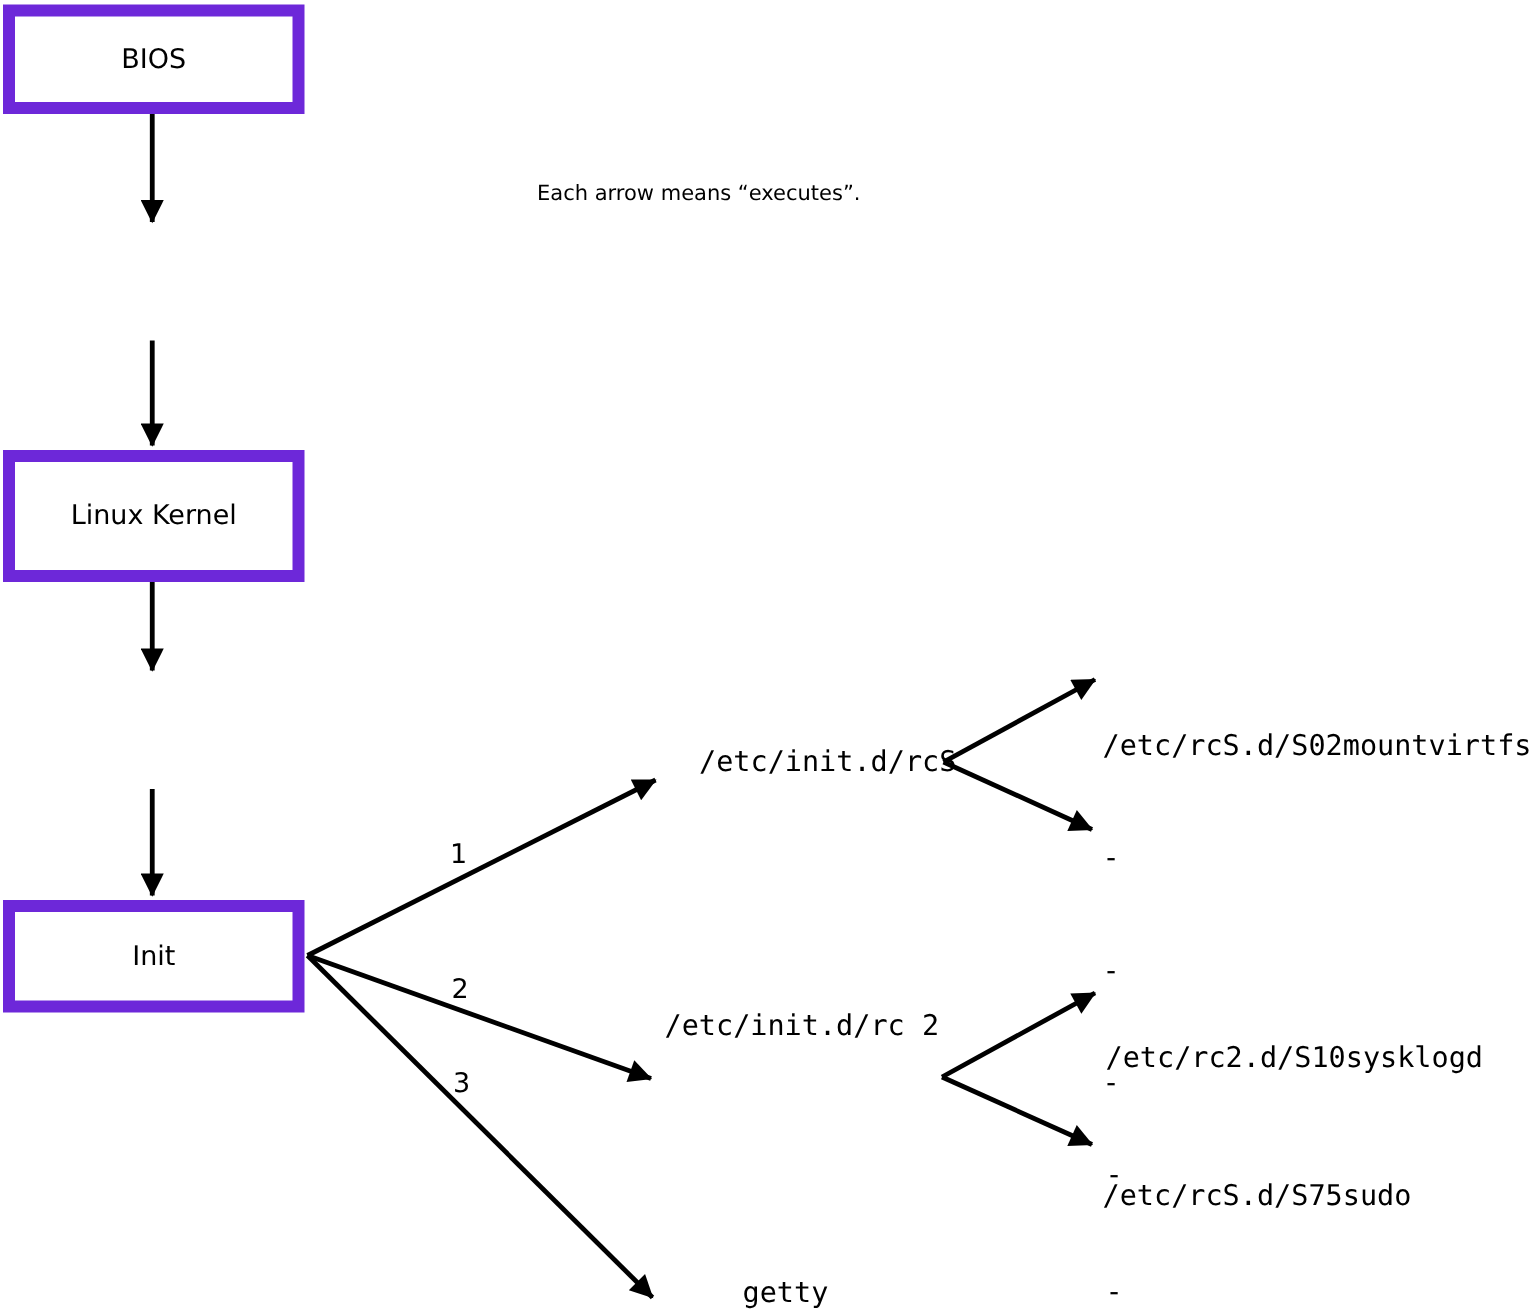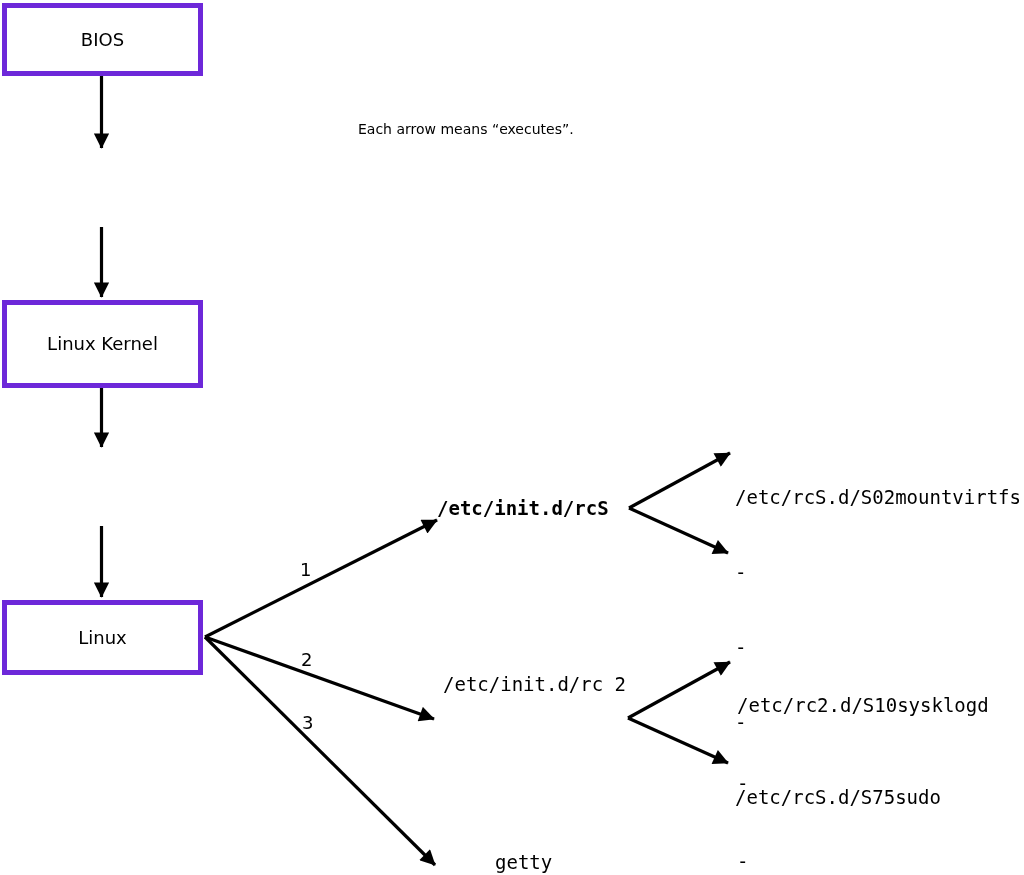--- a/index.html
+++ b/index.html
@@ -15,21 +15,21 @@
   .arrows-layer {
     position: absolute;
     left: 0; top: 0;
     width: 1024px; height: 875px;
   }
   .node-box {
     position: absolute;
     left: 2px;
     width: 201px;
     box-sizing: border-box;
-    border: 5px solid #6d28d9;
+    border: 8px solid #6d28d9;
     background: #ffffff;
     display: flex;
     align-items: center;
     justify-content: center;
     font-size: 18px;
     line-height: 22px;
     white-space: nowrap;
   }
   .box-bios        { top: 3px;   height: 73px; }
   .box-bootloader  { top: 151px; height: 76px; }
@@ -51,21 +51,21 @@
   .num-1 { left: 300px; top: 559px; }
   .num-2 { left: 301px; top: 649px; }
   .num-3 { left: 302px; top: 712px; }
   .mono {
     position: absolute;
     font-family: "DejaVu Sans Mono", monospace;
     font-size: 19px;
     line-height: 25px;
     white-space: pre;
   }
-  .target-rcs   { left: 437px; top: 496px; font-weight: bold; }
+  .target-rcs   { left: 466px; top: 496px; }
   .target-rc2   { left: 443px; top: 672px; }
   .target-getty { left: 448px; top: 850px; margin-left: 47px; }
   .scripts-rcs  { left: 735px; top: 435px; line-height: 25px; }
   .scripts-rc2  { left: 737px; top: 640px; line-height: 26px; }
 </style>
 </head>
 <body>
 
 <div class="stage">
 
@@ -94,21 +94,21 @@
     </g>
   </svg>
 
   <div class="node-box box-bios">
     <span>BIOS</span>
   </div>
   <div class="node-box box-kernel">
     <span>Linux Kernel</span>
   </div>
   <div class="node-box box-init">
-    <span>Linux</span>
+    <span>Init</span>
   </div>
 
   <div class="caption">Each arrow means “executes”.</div>
 
   <div class="arrow-num num-1">1</div>
   <div class="arrow-num num-2">2</div>
   <div class="arrow-num num-3">3</div>
 
   <div class="mono target-rcs">/etc/init.d/rcS</div>
   <div class="mono target-rc2">/etc/init.d/rc 2</div>

